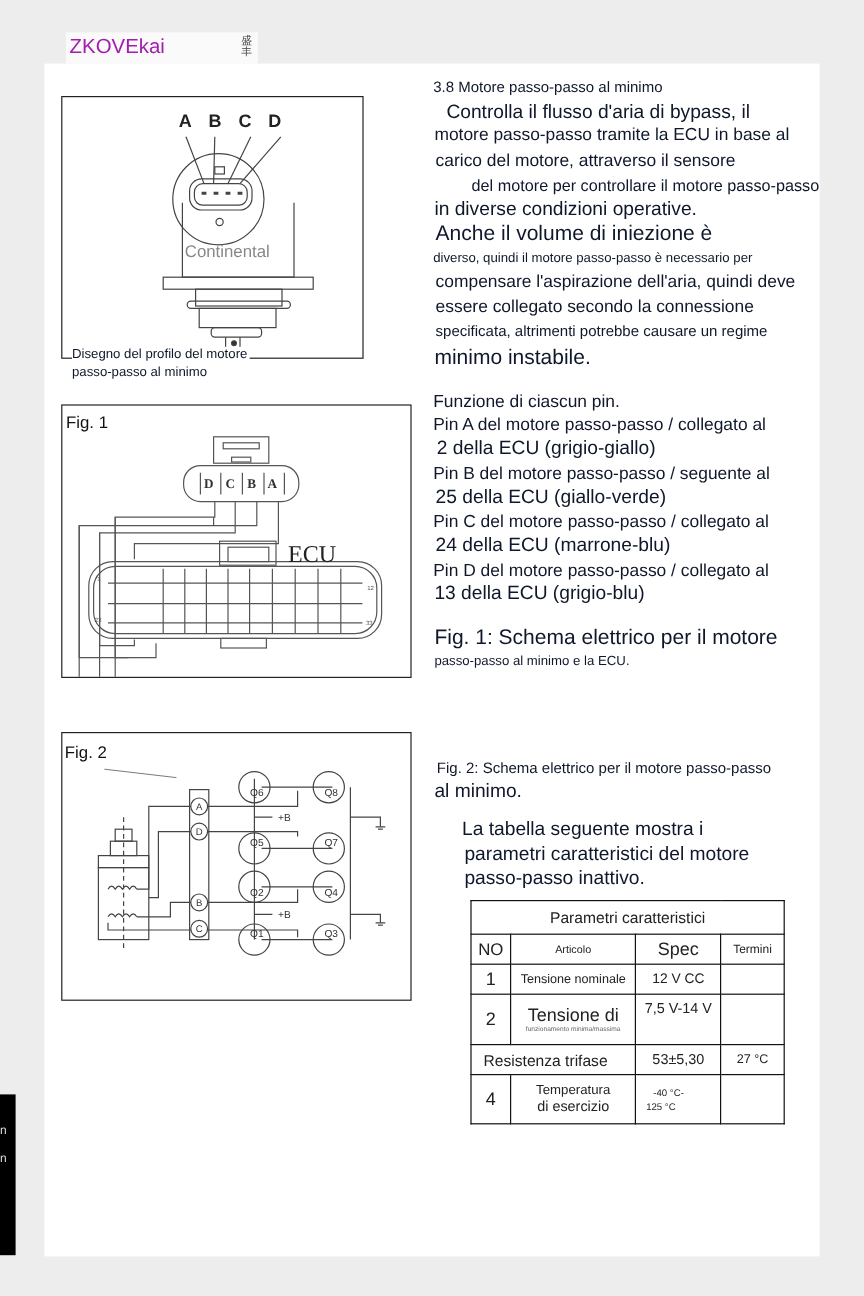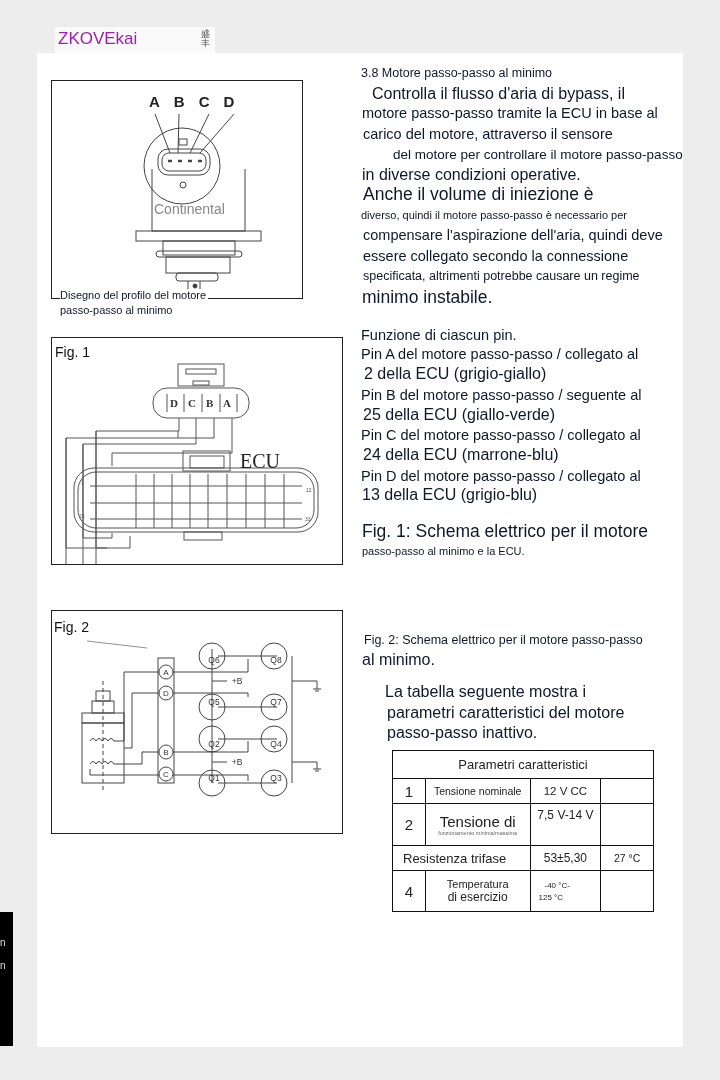--- a/index.html
+++ b/index.html
@@ -230,20 +230,26 @@
       <col style="width:33px">
       <col style="width:105px">
       <col style="width:71px">
       <col style="width:53px">
     </colgroup>
   <tbody>
       <tr style="height:28px">
     <td colspan="4" style="font-size:13px;">Parametri caratteristici</td>
   </tr>
   <tr style="height:25px">
+    <td style="font-size:14px;">NO</td>
+    <td style="font-size:9px;">Articolo</td>
+    <td style="font-size:15px;">Spec</td>
+    <td style="font-size:10px;">Termini</td>
+  </tr>
+  <tr style="height:25px">
     <td style="font-size:15px;">1</td>
     <td style="font-size:10.5px;">Tensione nominale</td>
     <td style="font-size:11.5px;">12 V CC</td>
     <td></td>
   </tr>
   <tr style="height:42px">
     <td style="font-size:15px;">2</td>
     <td>
       <div style="font-size:15px;line-height:16px;">Tensione di</div>
       <div style="font-size:5.5px;color:#666;">funzionamento minima/massima</div>

